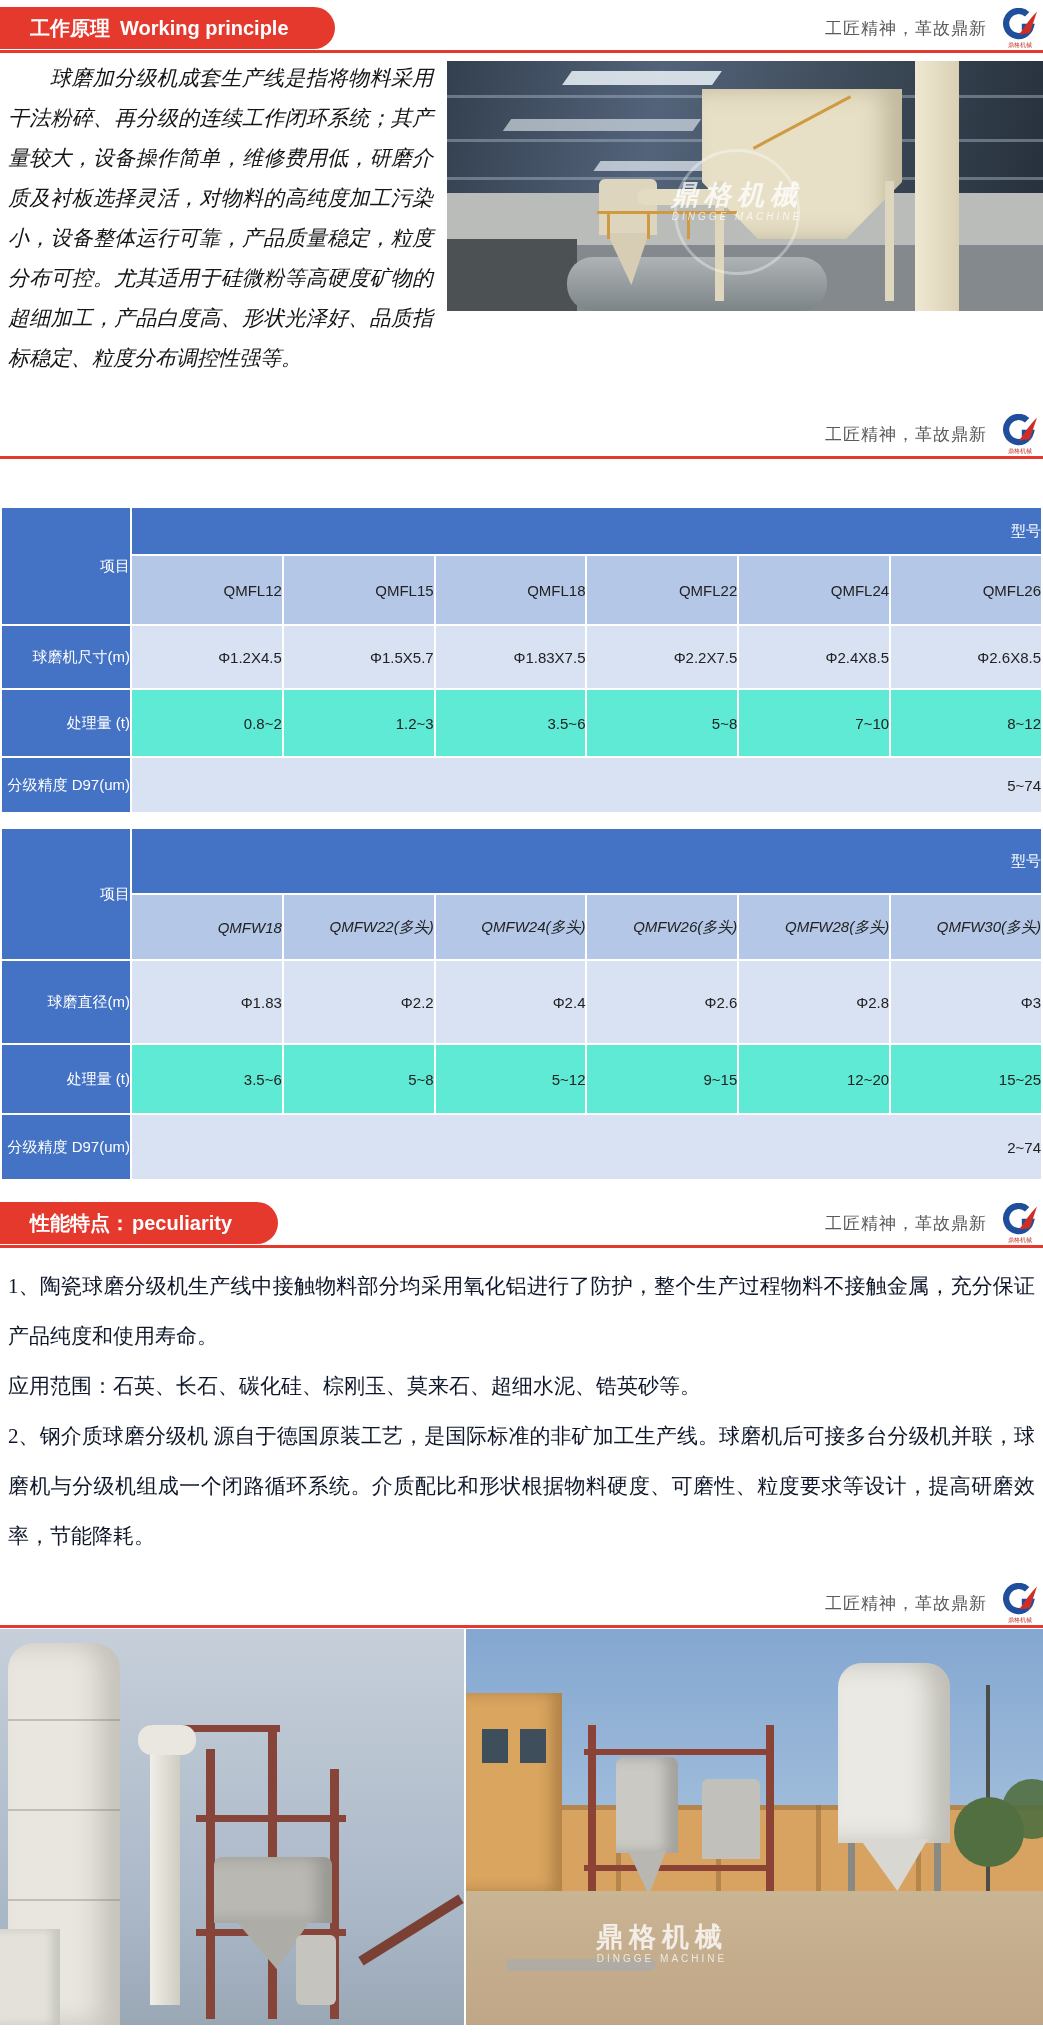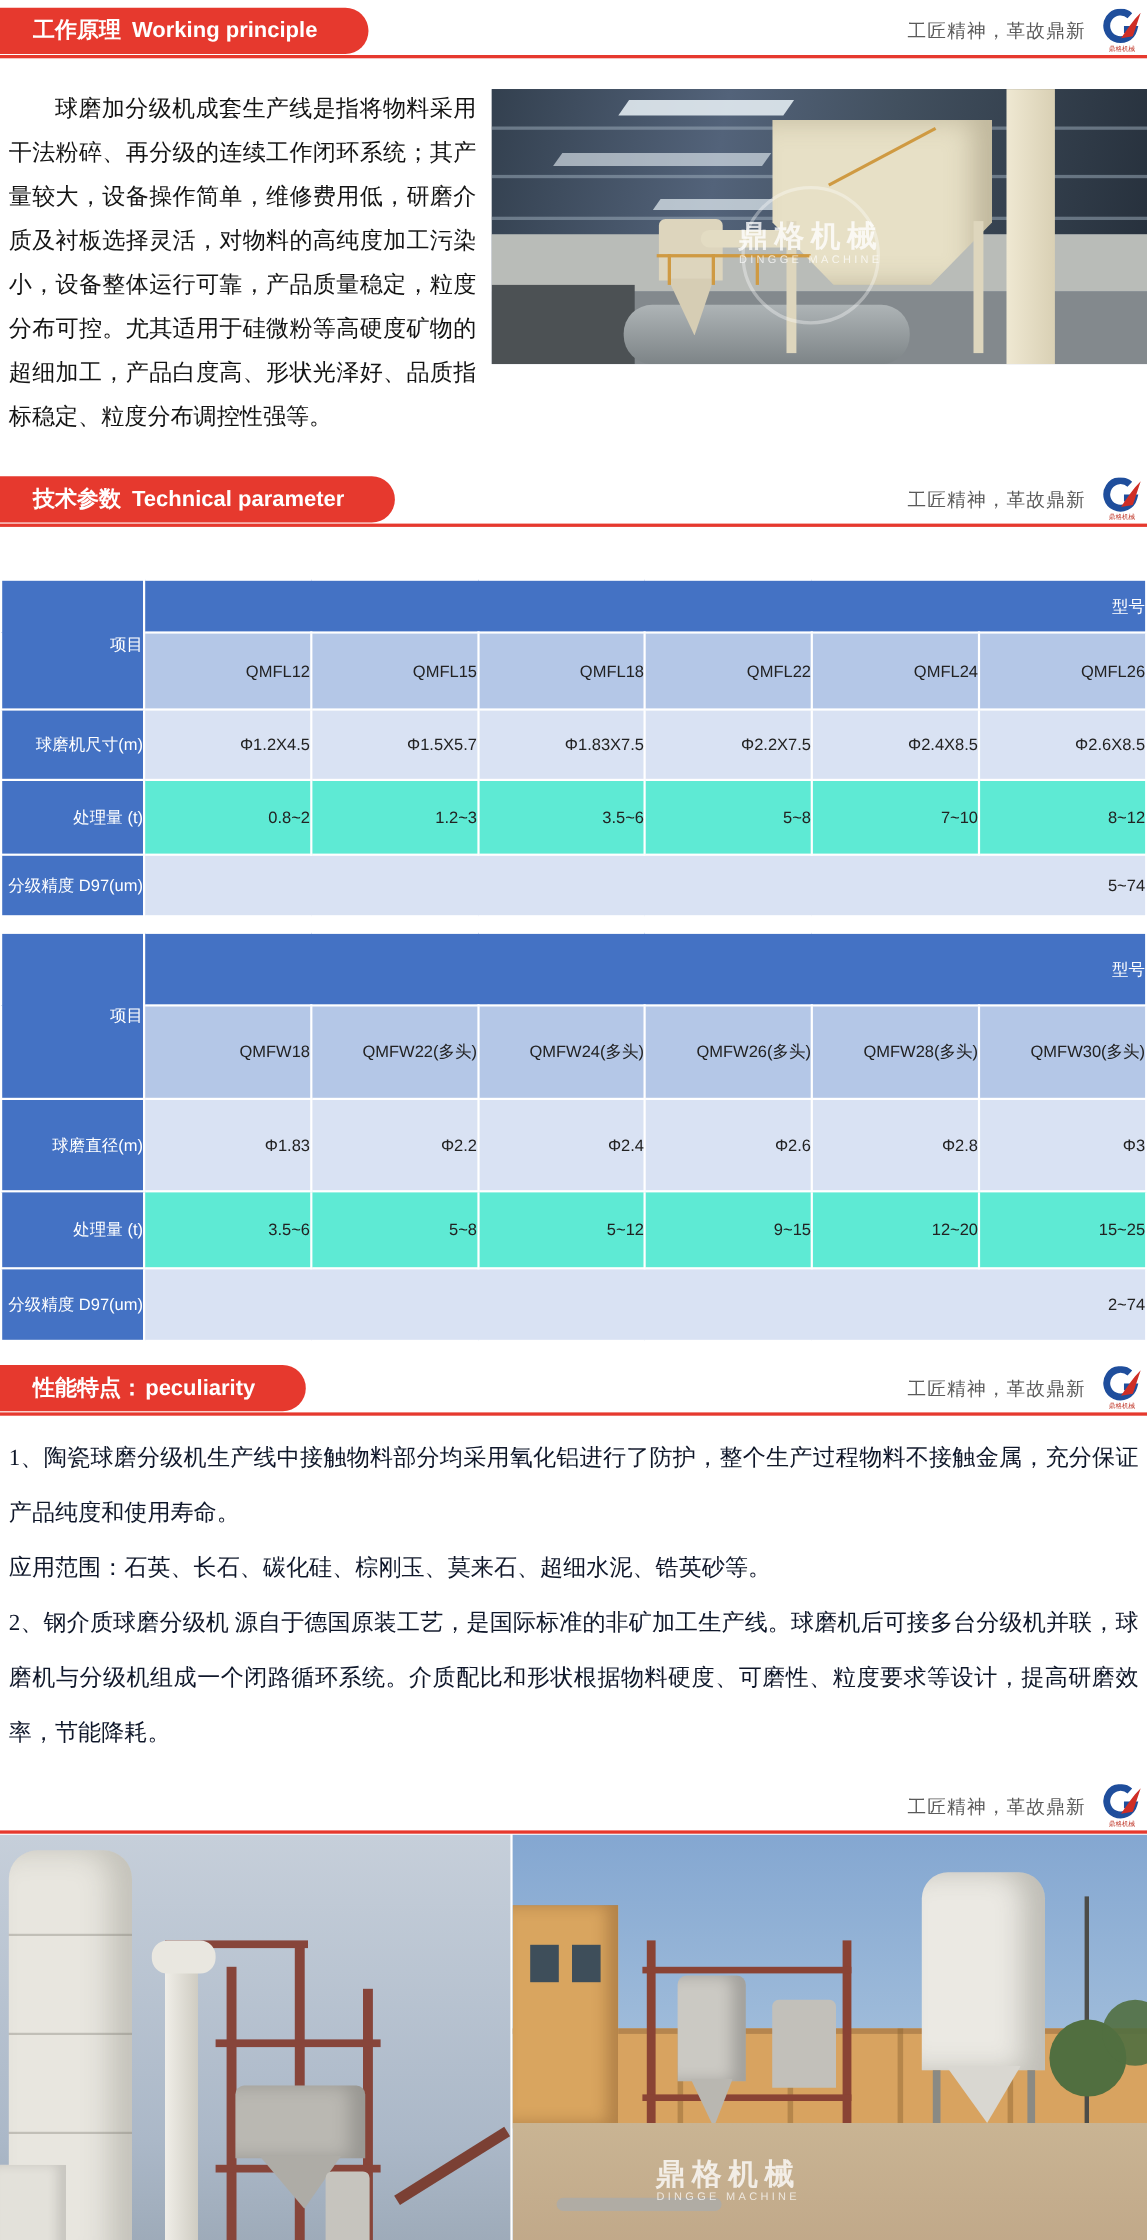--- a/index.html
+++ b/index.html
@@ -12,37 +12,37 @@
           padding:0 46px 0 30px;font-size:20px;font-weight:600;white-space:nowrap;}
   .ribbon .en{margin-left:10px;font-weight:600;}
   .ribbon.tight .en{margin-left:2px;}
   .redline{position:absolute;left:0;right:0;bottom:1px;height:3px;background:#e6392e;}
   .head-right{position:absolute;right:0;top:4px;height:48px;display:flex;align-items:center;}
   .slogan{font-size:17px;color:#5a5a5a;letter-spacing:1px;margin-right:10px;}
   .logo{width:46px;text-align:center;line-height:0;}
   .logo-caption{font-size:6px;color:#c0392b;line-height:7px;display:block;letter-spacing:0;}
 
   
-  .intro{display:flex;padding:24px 0 6px 8px;}
+  .intro{display:flex;padding:4px 0 6px 8px;font-style:italic;}
   .intro-text{width:425px;flex:0 0 425px;font-family:"Liberation Serif","DejaVu Serif",serif;
               font-size:21px;line-height:40px;text-align:justify;text-indent:2em;color:#141414;}
   .intro-photo{flex:1;margin-left:14px;height:250px;margin-top:3px;}
 
   
   .ptable{width:1043px;border-collapse:collapse;table-layout:fixed;margin-top:0;}
   .ptable td{border:2px solid #ffffff;text-align:right;vertical-align:middle;
              font-size:15px;color:#222;padding:0;}
   .c-corner,.c-mhead,.c-label{background:#4472c4;color:#ffffff !important;}
   .c-label{font-size:14.5px;}
   .c-model{background:#b4c7e7;}
   .v-light{background:#d9e2f3;}
   .v-mid{background:#5eead4;}
   .rh-mhead{height:48px;} .rh-model{height:70px;}
   .rh-a{height:64px;} .rh-b{height:68px;} .rh-c{height:56px;}
-  .t2 .rh-mhead{height:66px;} .t2 .rh-model{height:85px;}
+  .t2 .rh-mhead{height:66px;} .t2 .rh-model{height:66px;font-style:italic;}
   .t2 .rh-a{height:84px;} .t2 .rh-b{height:70px;} .t2 .rh-c{height:66px;}
   .tgap{height:13px;}
 
   
   .pec{padding:12px 8px 14px 8px;}
   .pec p{margin:0;font-family:"Liberation Serif","DejaVu Serif",serif;
          font-size:21px;line-height:50px;text-align:justify;color:#0f172a;}
 
   
   .photo{position:relative;overflow:hidden;}
@@ -158,23 +158,20 @@
     <div class="rail" style="left:300px;top:60px;width:110px;transform:rotate(-28deg);"></div>
     <div class="watermark" style="left:180px;top:88px;width:220px;">
       <div class="ring" style="position:relative;width:120px;height:120px;margin-bottom:-96px;"></div>
       <span class="wm-cn">鼎格机械</span>
       <span class="wm-en">DINGGE MACHINE</span>
     </div>
   </div>
 </div>
 
 <div class="sec-head" style="margin-top:22px;">
-  <div class="ribbon">
-    <span>技术参数</span><span class="en">Technical parameter</span>
-  </div>
   <div class="head-right">
     <span class="slogan">工匠精神，革故鼎新</span>
     <span class="logo">
       <svg width="40" height="34" viewBox="0 0 44 38">
         <path d="M30 7 A14 14 0 1 0 34 21 L24 21" stroke="#1f4e9c" stroke-width="7" fill="none"></path>
         <path d="M21 30 C27 21 33 12 41 4 L33 28 Z" fill="#cf2e26"></path>
       </svg>
       <span class="logo-caption">鼎格机械</span>
     </span>
   </div>

